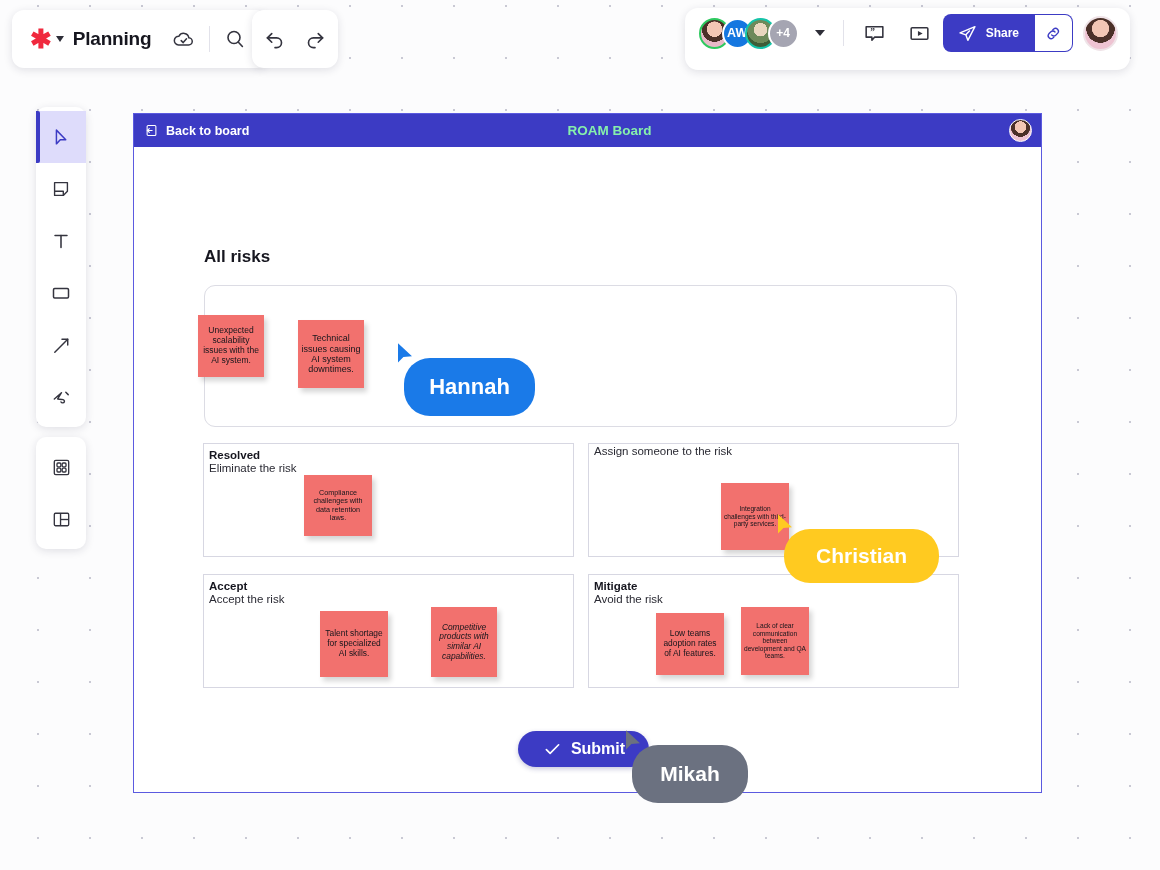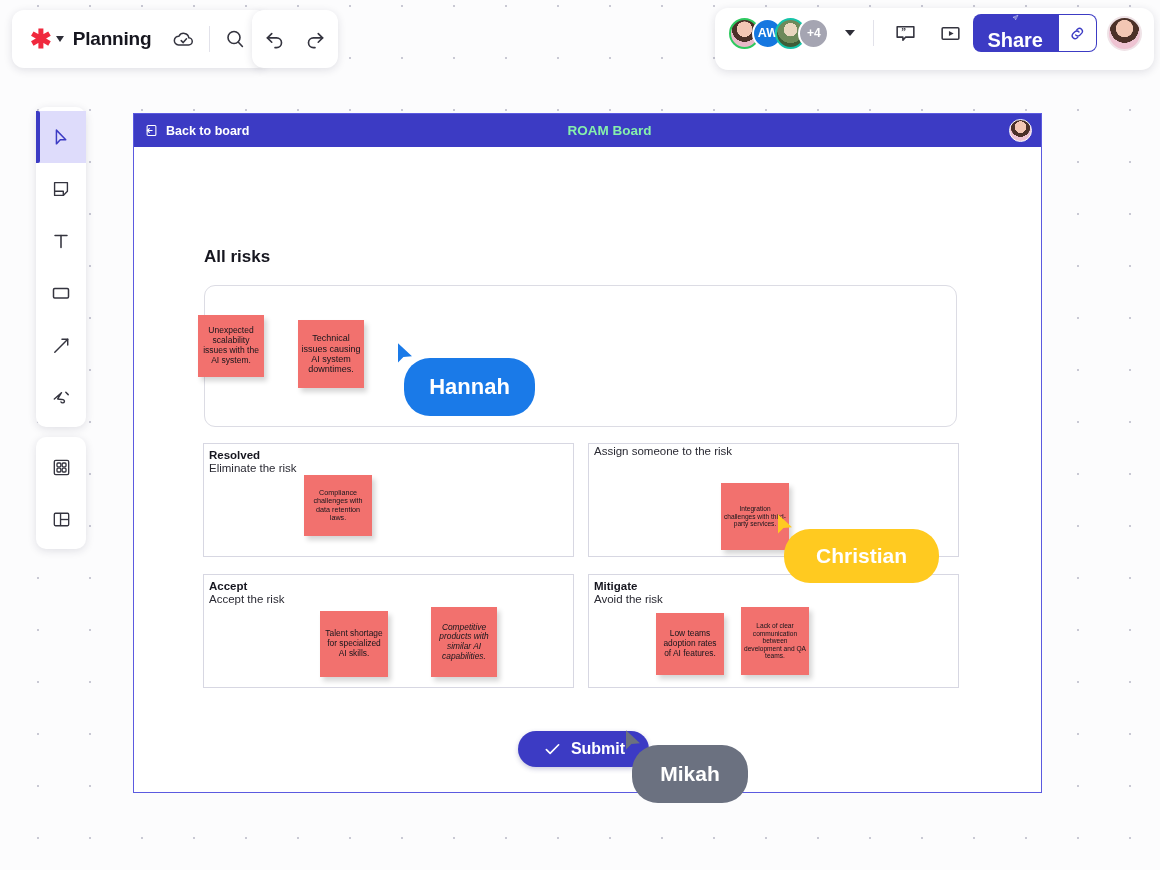--- a/index.html
+++ b/index.html
@@ -45,21 +45,21 @@
 
   .topbar-undo {
     position: absolute; left: 252px; top: 10px;
     height: 58px; width: 86px; display:flex; align-items:center;
     justify-content:center; gap:6px;
     background:#fff; border-radius:12px;
     box-shadow: 0 2px 9px rgba(30,32,60,.13);
   }
 
   .topbar-right {
-    position: absolute; right: 6px; top: 8px;
+    position: absolute; right: 30px; top: 8px;
     height: 62px; display:flex; align-items:center;
     background:#fff; border-radius:13px;
     box-shadow: 0 2px 9px rgba(30,32,60,.13);
     padding: 0 12px 12px 14px; gap: 0;
   }
   .avatars { display:flex; align-items:center; }
   .av {
     width: 31px; height:31px; border-radius:50%;
     display:flex; align-items:center; justify-content:center;
     font-size:12.5px; font-weight:700; color:#fff;
@@ -78,23 +78,23 @@
     border:2px solid #efe3e7;
   }
   .caret-av {
     width:0;height:0;border-left:5px solid transparent;
     border-right:5px solid transparent;border-top:6.5px solid #2e2e38;
     margin-left:16px; cursor:pointer;
   }
   .share-group { display:flex; align-items:center; margin-left:6px; }
   .share-btn {
     display:flex;align-items:center;gap:8px;
-    background:#3c3bc4;color:#fff;font-size:20px;font-weight:700;
+    background:#3c3bc4;color:#fff;font-size:12px;font-weight:700;
     height:38px;padding:0 16px 0 14px;
-    border-radius:8px 0 0 8px; cursor:pointer;flex-direction:column;
+    border-radius:8px 0 0 8px; cursor:pointer;
   }
   .link-btn {
     width:38px;height:38px;display:flex;align-items:center;justify-content:center;
     border:1.6px solid #3c3bc4; border-left:none;
     border-radius:0 8px 8px 0; background:#fff; cursor:pointer;
   }
 
   
   .tools {
     position:absolute; left:36px; top:107px; width:50px;

